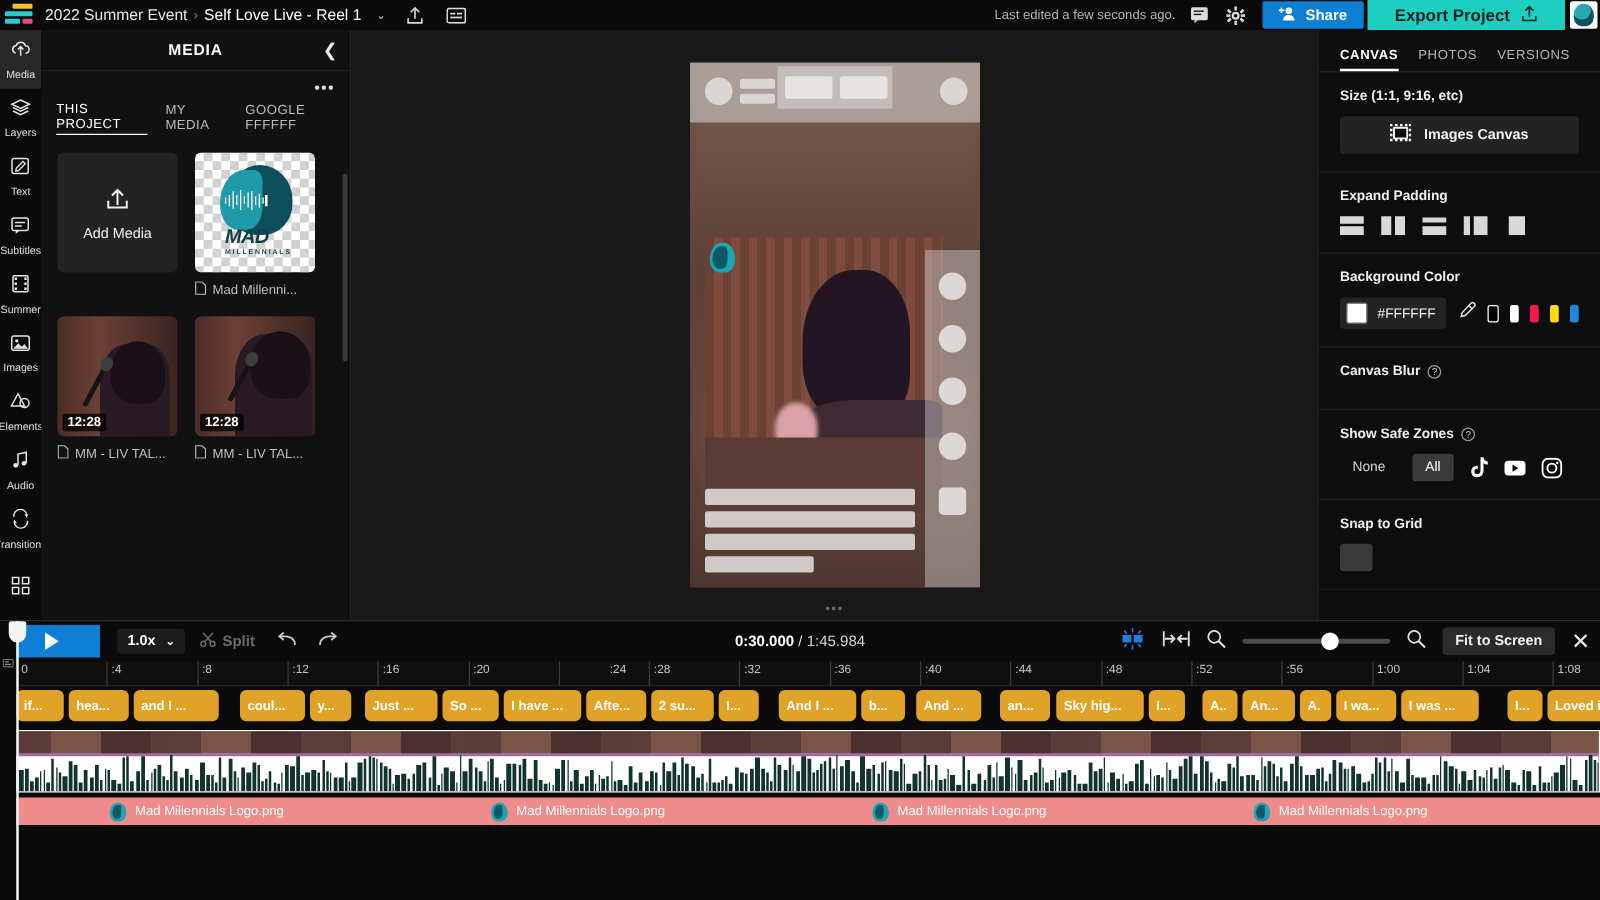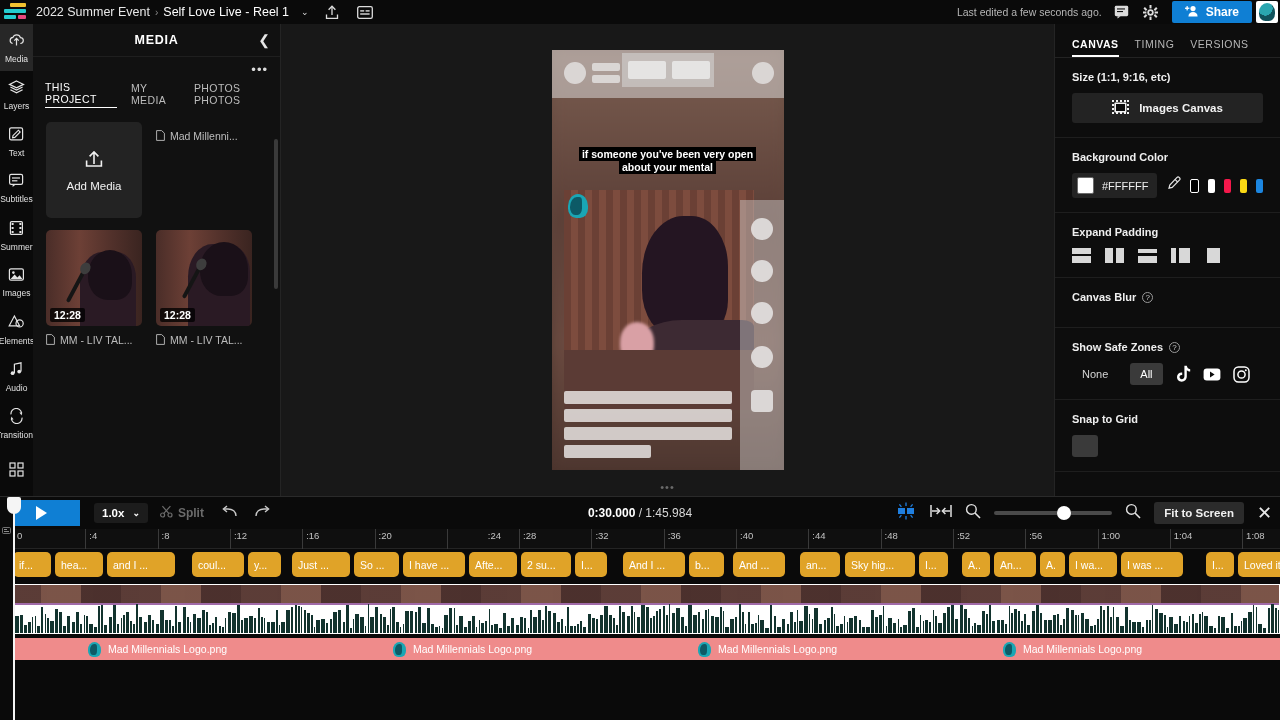--- a/index.html
+++ b/index.html
@@ -279,21 +279,21 @@
   .tl-time b { color: #ffffff; }
   .tl-right { margin-left: auto; display: flex; align-items: center; gap: 13px; padding-right: 8px; }
   .zoom-slider { width: 118px; height: 4px; background: #4a4a4a; border-radius: 2px; position: relative; }
   .zoom-knob { position: absolute; left: 63px; top: -5px; width: 14px; height: 14px; background: #ffffff; border-radius: 50%; }
   .fit-btn { background: #2b2b2b; border-radius: 3px; padding: 5px 10px; font-size: 11.5px; font-weight: bold; color: #f0f0f0; }
   .close-x { font-size: 18px; color: #e8e8e8; }
 
   .ruler { position: relative; height: 20px; background: #0f0f0f; border-bottom: 1px solid #242424; }
   .tick { position: absolute; top: 0; height: 20px; border-left: 1px solid #3a3a3a; padding-left: 3px; font-size: 9.5px; color: #c3c3c3; line-height: 14px; }
 
-  .track-sub { position: relative; height: 28px; margin-top: 3px; }
+  .track-sub { position: relative; height: 28px; margin-top: 3px; font-weight: bold; }
   .subclip {
     position: absolute; top: 0; height: 25px; background: #e0a328; border-radius: 5px;
     font-size: 10.5px; color: #ffffff; display: flex; align-items: center;
     padding: 0 6px; overflow: hidden; white-space: nowrap;
   }
   .track-vid {
     position: relative; height: 50px; margin-top: 4px; border: 1px solid #ffffff;
     background: repeating-linear-gradient(90deg,#6a4a42 0 46px,#7a5a4a 46px 92px);
     overflow: hidden;
   }
@@ -381,20 +381,30 @@
         <span>
           <svg width="15" height="12" viewBox="0 0 15 12">
               <circle cx="8" cy="3.6" r="2.6" fill="#fff"></circle>
               <path d="M3.4 11.4 C3.4 8.6 5.4 7 8 7 C10.6 7 12.6 8.6 12.6 11.4 Z" fill="#fff"></path>
               <rect x="0" y="2.6" width="4.4" height="1.3" fill="#fff"></rect>
               <rect x="1.5" y="1.1" width="1.3" height="4.3" fill="#fff"></rect>
             </svg>
         </span>
         <span>Share</span>
       </div>
+      <div class="btn-export">
+        <span>Export Project</span>
+        <span>
+          <svg width="13" height="14" viewBox="0 0 14 15">
+              <path d="M7 1.5 L7 10" stroke="#062320" stroke-width="1.4" fill="none"></path>
+              <path d="M3.6 4.8 L7 1.3 L10.4 4.8" stroke="#062320" stroke-width="1.4" fill="none"></path>
+              <path d="M1.5 9.5 L1.5 13.3 L12.5 13.3 L12.5 9.5" stroke="#062320" stroke-width="1.4" fill="none"></path>
+            </svg>
+        </span>
+      </div>
       <div class="avatar-top"></div>
     </div>
   </div>
 
   <div class="rail">
     <div class="rail-item active">
       <span>
         <svg width="17" height="16" viewBox="0 0 17 16">
             <path d="M4.6 11.5 A3.1 3.1 0 0 1 4.9 5.4 A4 4 0 0 1 12.4 5.6 A2.9 2.9 0 0 1 12.3 11.5" stroke="#e4e4e4" stroke-width="1.2" fill="none"></path>
             <path d="M8.5 13.6 L8.5 6.6 M6.3 8.6 L8.5 6.3 L10.7 8.6" stroke="#e4e4e4" stroke-width="1.2" fill="none"></path>
@@ -504,38 +514,59 @@
 
   <div class="media-panel">
     <div class="mp-head">
       <div class="mp-title">MEDIA</div>
       <div class="mp-collapse">❮</div>
     </div>
     <div class="mp-dots">•••</div>
     <div class="mp-tabs">
       <div class="mp-tab active">THIS PROJECT</div>
       <div class="mp-tab">MY MEDIA</div>
-      <div class="mp-tab">PHOTOS PHOTOS</div>
+      <div class="mp-tab">GOOGLE FFFFFF</div>
     </div>
 
     <div class="grid">
 
       <div class="cell">
         <div class="thumb add-media">
           <span>
             <svg width="22" height="22" viewBox="0 0 22 22">
                 <path d="M11 16 L11 4.4 M6.6 8.4 L11 4 L15.4 8.4" stroke="#f0f0f0" stroke-width="1.6" fill="none"></path>
                 <path d="M3.6 12.6 L3.6 18 L18.4 18 L18.4 12.6" stroke="#f0f0f0" stroke-width="1.6" fill="none"></path>
               </svg>
           </span>
           <span>Add Media</span>
         </div>
       </div>
 
       <div class="cell">
+        <div class="thumb checker">
+          <div class="logo-art">
+            <div class="logo-head"></div>
+            <div class="logo-face"></div>
+            <div class="logo-wave">
+              <i style="height:5px"></i>
+                <i style="height:9px"></i>
+                <i style="height:14px"></i>
+                <i style="height:8px"></i>
+              <i style="height:16px"></i>
+                <i style="height:6px"></i>
+                <i style="height:12px"></i>
+                <i style="height:15px"></i>
+              <i style="height:7px"></i>
+                <i style="height:11px"></i>
+                <i style="height:5px"></i>
+                <i style="height:9px"></i>
+            </div>
+            <div class="logo-txt">MAD<small>MILLENNIALS</small></div>
+          </div>
+        </div>
         <div class="cap">
           <span>
             <svg width="9" height="11" viewBox="0 0 9 11">
                 <path d="M0.6 0.6 H5.6 L8.4 3.2 V10.4 H0.6 Z" stroke="#bdbdbd" stroke-width="0.9" fill="none"></path>
               </svg>
           </span>
           <span class="cap-name">Mad Millenni...</span>
         </div>
       </div>
 
@@ -610,32 +641,28 @@
             <i></i>
             <i></i>
           </div>
       </div>
 
       <div class="cv-watermark">
         <div class="cv-wm-head"></div>
           <div class="cv-wm-face"></div>
       </div>
 
-      <div class="cv-caption">
-        <span>if someone you've been very open</span><br>
-        <span>about your mental</span>
-      </div>
     </div>
     <div class="stage-dots">•••</div>
   </div>
 
   <div class="rpanel">
     <div class="rp-tabs">
       <div class="rp-tab active">CANVAS</div>
-      <div class="rp-tab">TIMING</div>
+      <div class="rp-tab">PHOTOS</div>
       <div class="rp-tab">VERSIONS</div>
     </div>
     <div class="rp-divider"></div>
 
     <div class="rp-sec">
       <div class="rp-label">Size (1:1, 9:16, etc)</div>
       <div class="resize-btn">
         <span>
           <svg width="17" height="15" viewBox="0 0 17 15">
               <rect x="2.4" y="2.4" width="12" height="10" rx="1" fill="#f2f2f2"></rect>
@@ -658,62 +685,62 @@
                 <rect x="0" y="4" width="2" height="2"></rect>
                 <rect x="0" y="8" width="2" height="2"></rect>
               </g>
             </svg>
         </span>
         <span>Images Canvas</span>
       </div>
     </div>
 
     <div class="rp-sec">
+      <div class="rp-label">Expand Padding</div>
+      <div class="pad-row">
+        <div class="pad-ic">
+          <i style="left:0;top:0;width:19px;height:6px"></i>
+            <i style="left:0;top:8px;width:19px;height:7px"></i>
+        </div>
+        <div class="pad-ic">
+          <i style="left:0;top:0;width:8px;height:15px"></i>
+            <i style="left:11px;top:0;width:8px;height:15px"></i>
+        </div>
+        <div class="pad-ic">
+          <i style="left:0;top:1px;width:19px;height:4px"></i>
+            <i style="left:0;top:8px;width:19px;height:7px"></i>
+        </div>
+        <div class="pad-ic">
+          <i style="left:0;top:0;width:5px;height:15px"></i>
+            <i style="left:8px;top:0;width:11px;height:15px"></i>
+        </div>
+        <div class="pad-ic">
+          <i style="left:3px;top:0;width:13px;height:15px"></i>
+        </div>
+      </div>
+    </div>
+
+    <div class="rp-sec">
       <div class="rp-label">Background Color</div>
       <div class="bgc-row">
         <div class="bgc-field">
           <div class="sw" style="background:#ffffff"></div>
           <span class="bgc-hex">#FFFFFF</span>
         </div>
         <span>
           <svg width="15" height="15" viewBox="0 0 15 15">
               <path d="M10.8 1.6 A1.8 1.8 0 0 1 13.4 4.2 L6.2 11.4 L3 12.2 L3.8 9 Z" stroke="#e4e4e4" stroke-width="1.2" fill="none"></path>
               <path d="M9 3.4 L11.6 6" stroke="#e4e4e4" stroke-width="1.2"></path>
             </svg>
         </span>
         <div class="sw-sm stroke" style="background:#000000"></div>
         <div class="sw-sm" style="background:#FFFFFF"></div>
         <div class="sw-sm" style="background:#F5184B"></div>
         <div class="sw-sm" style="background:#FBD914"></div>
         <div class="sw-sm" style="background:#1C86E0"></div>
-      </div>
-    </div>
-
-    <div class="rp-sec">
-      <div class="rp-label">Expand Padding</div>
-      <div class="pad-row">
-        <div class="pad-ic">
-          <i style="left:0;top:0;width:19px;height:6px"></i>
-            <i style="left:0;top:8px;width:19px;height:7px"></i>
-        </div>
-        <div class="pad-ic">
-          <i style="left:0;top:0;width:8px;height:15px"></i>
-            <i style="left:11px;top:0;width:8px;height:15px"></i>
-        </div>
-        <div class="pad-ic">
-          <i style="left:0;top:1px;width:19px;height:4px"></i>
-            <i style="left:0;top:8px;width:19px;height:7px"></i>
-        </div>
-        <div class="pad-ic">
-          <i style="left:0;top:0;width:5px;height:15px"></i>
-            <i style="left:8px;top:0;width:11px;height:15px"></i>
-        </div>
-        <div class="pad-ic">
-          <i style="left:3px;top:0;width:13px;height:15px"></i>
-        </div>
       </div>
     </div>
 
     <div class="rp-sec">
       <div class="rp-label">
         <span>Canvas Blur</span>
         <span class="qmark">?</span>
       </div>
     </div>
 

